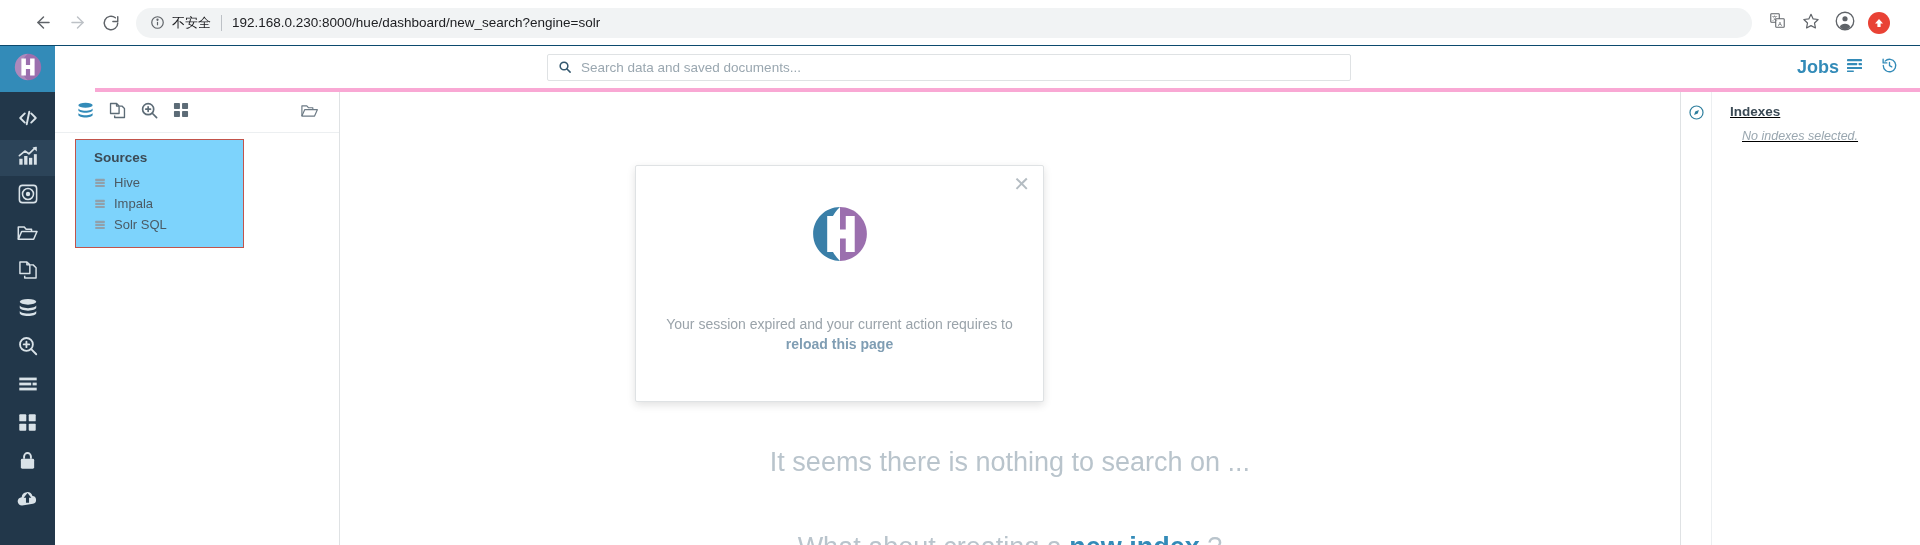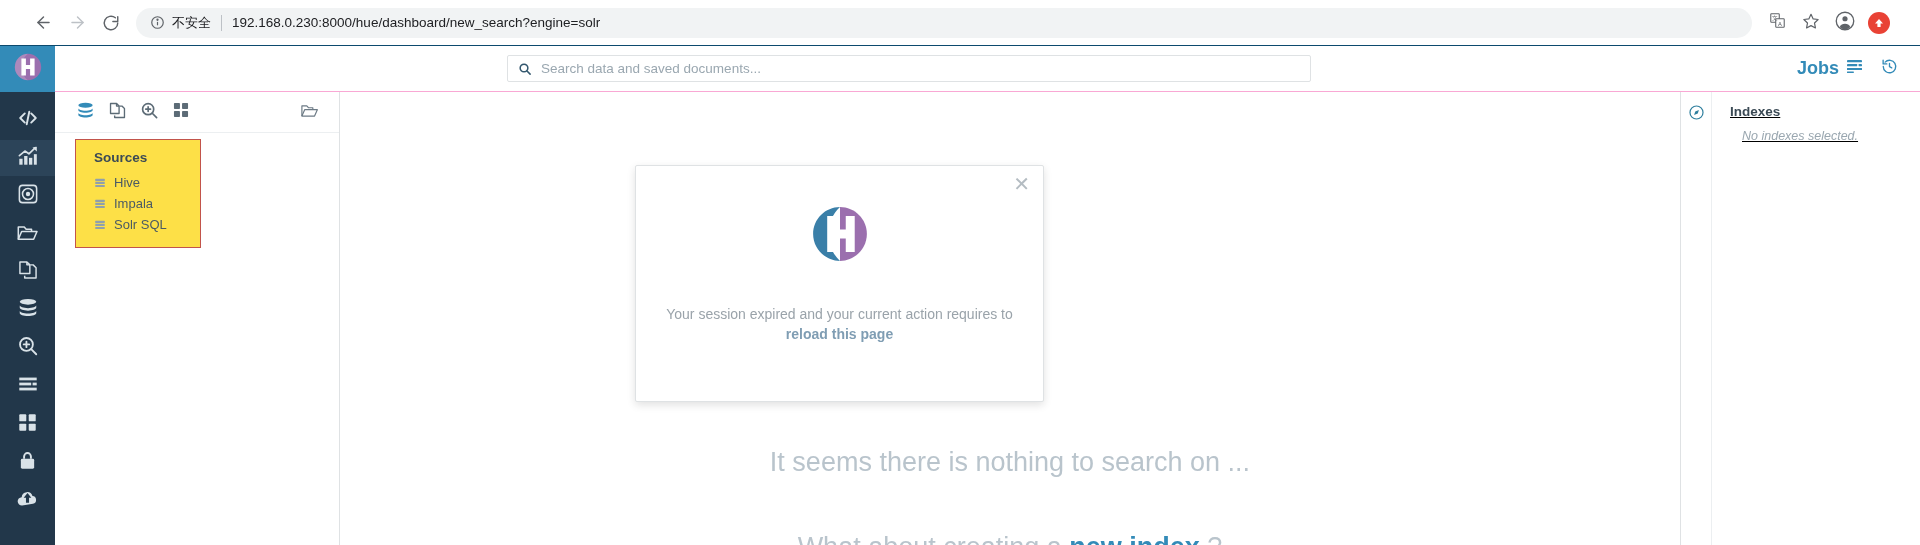--- a/index.html
+++ b/index.html
@@ -94,24 +94,25 @@
   .nav-icon.first { margin-top: 10px; }
   .nav-icon.active { background: #2c4459; }
 
   
   .main-col { flex: 1 1 auto; display: flex; flex-direction: column; min-width: 0; }
 
   
   .topbar {
     height: 46px;
     background: #ffffff;
-    border-bottom: 1px solid #f9a8d4;
+    border-bottom: 4px solid #f9a8d4;
     display: flex; align-items: center;
     position: relative;
     flex: 0 0 46px;
+    margin-left: 40px;
   }
   .global-search {
     position: absolute;
     left: 452px;
     width: 804px;
     height: 27px;
     border: 1px solid #dfe2e4;
     border-radius: 2px;
     background: #fff;
     display: flex; align-items: center;
@@ -163,24 +164,24 @@
   }
   .assist-tab.active { color: #338bb8; }
   .assist-tabs .folder-right {
     position: absolute; right: 20px;
     color: #6c7a85;
     display: flex; align-items: center;
   }
   .sources-panel {
     margin: 6px 0 0 0;
     border: 1px solid #c2544b;
-    width: 126px;
+    width: 169px;
     margin-left: -18px;
     padding: 10px 0 12px 0;
-    background: #fde047;
+    background: #7dd3fc;
     position: relative;
     left: 38px;
   }
   .sources-title {
     font-size: 13.5px; font-weight: bold; color: #3b4a55;
     padding: 0 0 7px 18px;
   }
   .source-item {
     display: flex; align-items: center;
     gap: 8px;
@@ -262,21 +263,21 @@
     font-size: 20px; color: #b4bcc2;
     line-height: 1;
   }
   .modal-logo {
     position: absolute;
     top: 36px; left: 0; right: 0;
     display: flex; justify-content: center;
   }
   .modal-text {
     position: absolute;
-    top: 138px; left: 22px; right: 22px;
+    top: 148px; left: 22px; right: 22px;
     text-align: center;
     font-size: 14px;
     color: #9aa3aa;
     line-height: 1.45;
   }
   .modal-link {
     display: block;
     margin-top: 0;
     color: #7f9db3;
     text-decoration: none;

